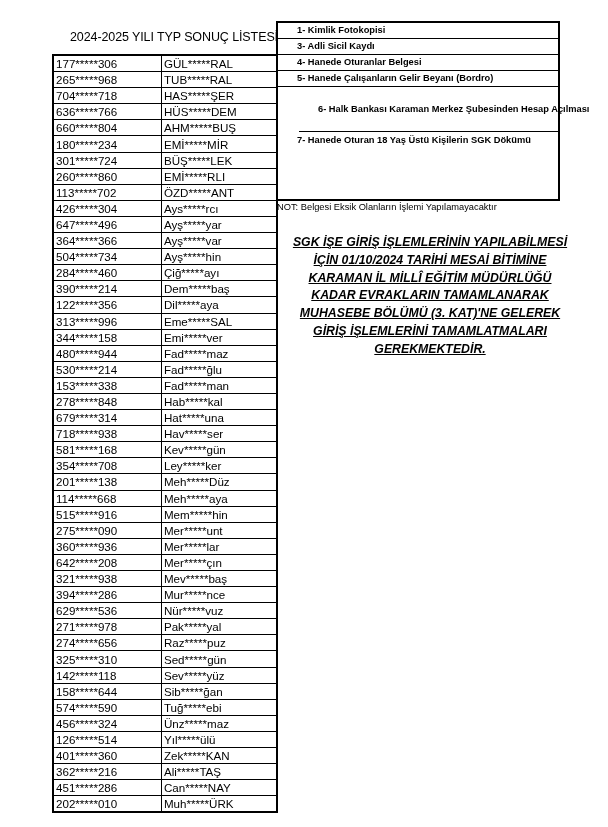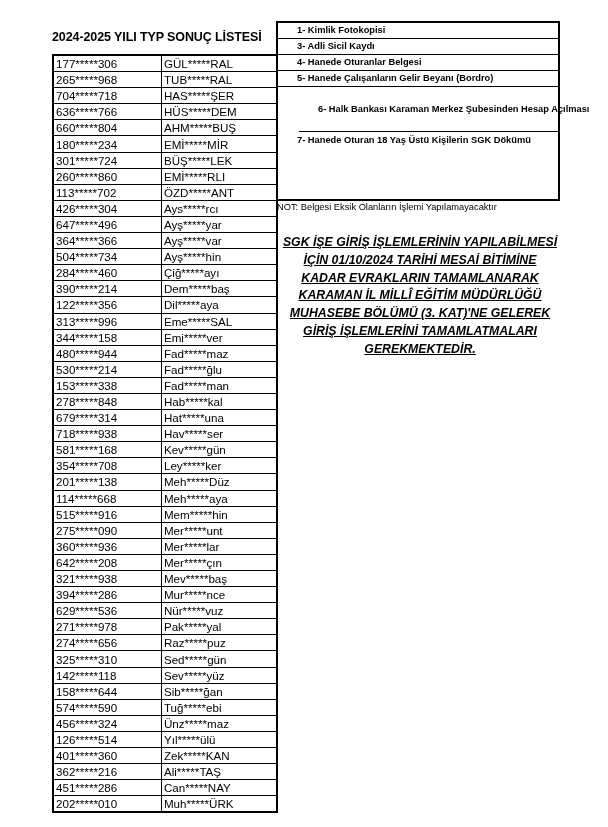--- a/index.html
+++ b/index.html
@@ -1,36 +1,36 @@
 <!DOCTYPE html>
 <html><head>
 <meta charset="utf-8">
 <style>
   html, body { margin:0; padding:0; background:#ffffff; }
   body { width:608px; height:827px; position:relative; overflow:hidden;
          font-family:"Liberation Sans", "DejaVu Sans", sans-serif; color:#000; }
-  .list-title { position:absolute; left:52px; top:30px; width:226px; text-align:left;
-         font-weight:bold; font-size:12.5px; letter-spacing:-0.1px; }
+  .list-title { position:absolute; left:52px; top:30px; width:226px; text-align:right;
+         font-weight:normal; font-size:12.5px; letter-spacing:-0.1px; }
   table.results { position:absolute; left:52px; top:54px; width:226px;
          border-collapse:collapse; border:2px solid #000; }
   table.results td { border:1px solid #000; height:15.1px; padding:0 0 0 2px;
          font-size:11.6px; line-height:15px; white-space:nowrap; overflow:hidden; }
   table.results td.id { width:106px; }
   table.results td.nm { width:113px; }
   .req-box { position:absolute; left:276px; top:21px; width:280px; height:176px;
          border:2px solid #000; box-sizing:content-box; }
   .req-head { height:33px; border-bottom:1px solid #000; text-align:center;
          font-weight:bold; font-size:11.3px; line-height:33px; }
   .req-row { border-bottom:1px solid #000; height:15px; font-weight:bold;
          font-size:9.3px; line-height:15px; padding-left:19px; white-space:nowrap; }
   .req-row.tall { height:44px; line-height:44px;margin-left:21px; }
   .req-row.last { border-bottom:none; height:16px; line-height:16px; }
   .note { position:absolute; left:277px; top:202px; font-weight:normal; font-size:9.3px;
          white-space:nowrap; }
-  .notice { position:absolute; left:270px; top:234px; width:300px; text-align:center;
+  .notice { position:absolute; left:280px; top:234px; width:300px; text-align:center;
          font-weight:bold; font-style:italic; text-decoration:underline;
          font-size:12.3px; line-height:17.8px; }
   .notice span { display:block; }
 </style>
 </head>
 <body>
 
 <div class="list-title">2024-2025 YILI TYP SONUÇ LİSTESİ</div>
 
 <table class="results">
@@ -233,18 +233,18 @@
   <div class="req-row">5- Hanede Çalışanların Gelir Beyanı (Bordro)</div>
   <div class="req-row tall">6- Halk Bankası Karaman Merkez Şubesinden Hesap Açılması</div>
   <div class="req-row last">7- Hanede Oturan 18 Yaş Üstü Kişilerin SGK Dökümü</div>
 </div>
 
 <div class="note">NOT: Belgesi Eksik Olanların İşlemi Yapılamayacaktır</div>
 
 <div class="notice">
   <span>SGK İŞE GİRİŞ İŞLEMLERİNİN YAPILABİLMESİ</span>
   <span>İÇİN 01/10/2024 TARİHİ MESAİ BİTİMİNE</span>
+  <span>KARAMAN İL MİLLÎ EĞİTİM MÜDÜRLÜĞÜ</span>
   <span>KADAR EVRAKLARIN TAMAMLANARAK</span>
-  <span>KARAMAN İL MİLLÎ EĞİTİM MÜDÜRLÜĞÜ</span>
   <span>MUHASEBE BÖLÜMÜ (3. KAT)'NE GELEREK</span>
   <span>GİRİŞ İŞLEMLERİNİ TAMAMLATMALARI</span>
   <span>GEREKMEKTEDİR.</span>
 </div>
 
 </body></html>

